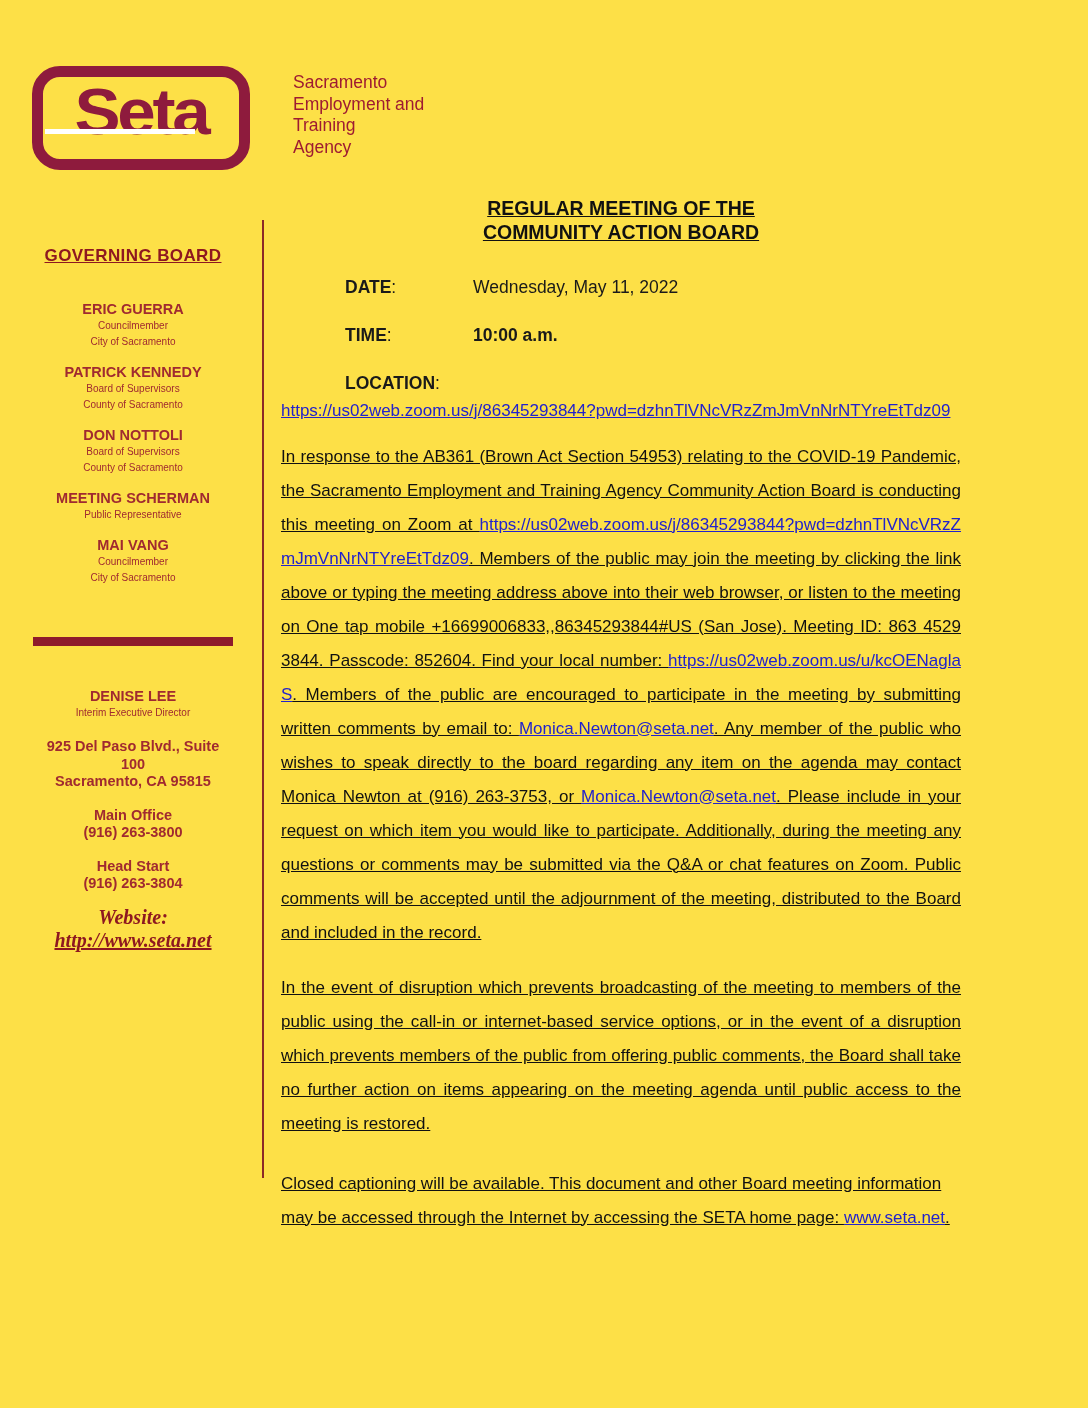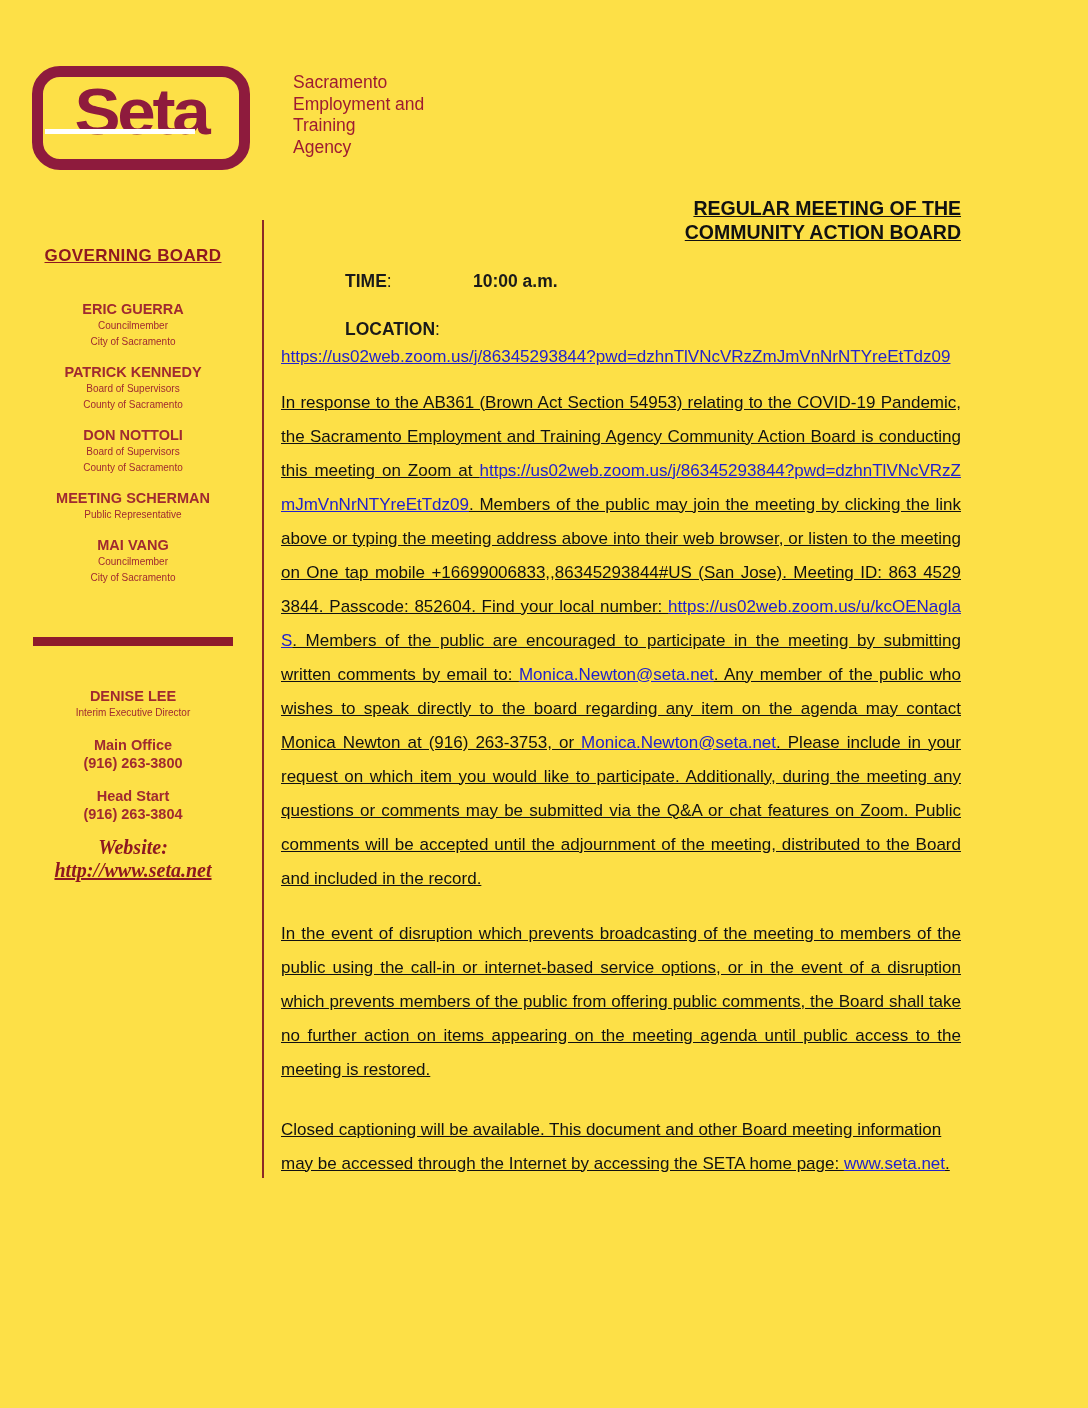--- a/index.html
+++ b/index.html
@@ -31,21 +31,21 @@
   .sb-bar{margin:51px auto 0 auto;width:200px;height:9px;background:#8e1b2b;}
   .director{margin-top:41px;}
   .sb-address{margin-top:17px;font-size:14.5px;line-height:17.5px;font-weight:bold;color:#a02a30;}
   .sb-contact{margin-top:16px;font-size:14.5px;line-height:17.5px;font-weight:bold;color:#a02a30;}
   .sb-website{margin-top:13px;font-family:"Liberation Serif",serif;font-weight:bold;
               font-size:20px;color:#8e1820;font-style:italic;}
   .sb-website a{color:#8e1820;text-decoration:underline;cursor:pointer;}
 
   
   .main{position:absolute;left:281px;top:0;width:680px;}
-  .title{margin:196px 0 0 0;text-align:right;font-size:19.5px;line-height:24px;
+  .title{margin:196px 0 0 0;text-align:center;font-size:19.5px;line-height:24px;
          font-weight:bold;color:#111;}
   .title span{text-decoration:underline;}
   .row{display:flex;margin-top:27px;font-size:17.5px;line-height:21px;}
   .row.first{margin-top:33px;}
   .row .lbl{width:128px;margin-left:64px;font-weight:bold;flex:0 0 auto;}
   .row .lbl .colon{font-weight:normal;}
   .row .val{font-weight:normal;}
   .row .val.bold{font-weight:bold;}
   .block-link{display:block;margin-top:5px;font-size:17px;line-height:23.5px;
               color:#2222cc;text-decoration:underline;word-break:break-all;cursor:pointer;}
@@ -104,40 +104,48 @@
       </div>
     </div>
 
     <div class="sb-bar"></div>
 
     <div class="member director">
       <div class="m-name">DENISE LEE</div>
       <div class="m-title">Interim Executive Director</div>
     </div>
 
+    <div class="sb-address">
+      <div>925 Del Paso Blvd., Suite 100</div>
+      <div>Sacramento, CA 95815</div>
+    </div>
 
     <div class="sb-contact">
       <div>Main Office</div>
       <div>(916) 263-3800</div>
     </div>
 
     <div class="sb-contact">
       <div>Head Start</div>
       <div>(916) 263-3804</div>
     </div>
 
     <div class="sb-website"><span>Website: </span><a>http://www.seta.net</a></div>
   </aside>
 
   <main class="main">
     <h1 class="title">
       <span>REGULAR MEETING OF THE</span><br>
       <span>COMMUNITY ACTION BOARD</span>
     </h1>
 
+    <div class="row first">
+      <span class="lbl"><span>DATE</span><span class="colon">:</span></span>
+      <span class="val">Wednesday, May 11, 2022</span>
+    </div>
 
     <div class="row">
       <span class="lbl"><span>TIME</span><span class="colon">:</span></span>
       <span class="val bold">10:00 a.m.</span>
     </div>
 
     <div class="row">
       <span class="lbl"><span>LOCATION</span><span class="colon">:</span></span>
     </div>
 

